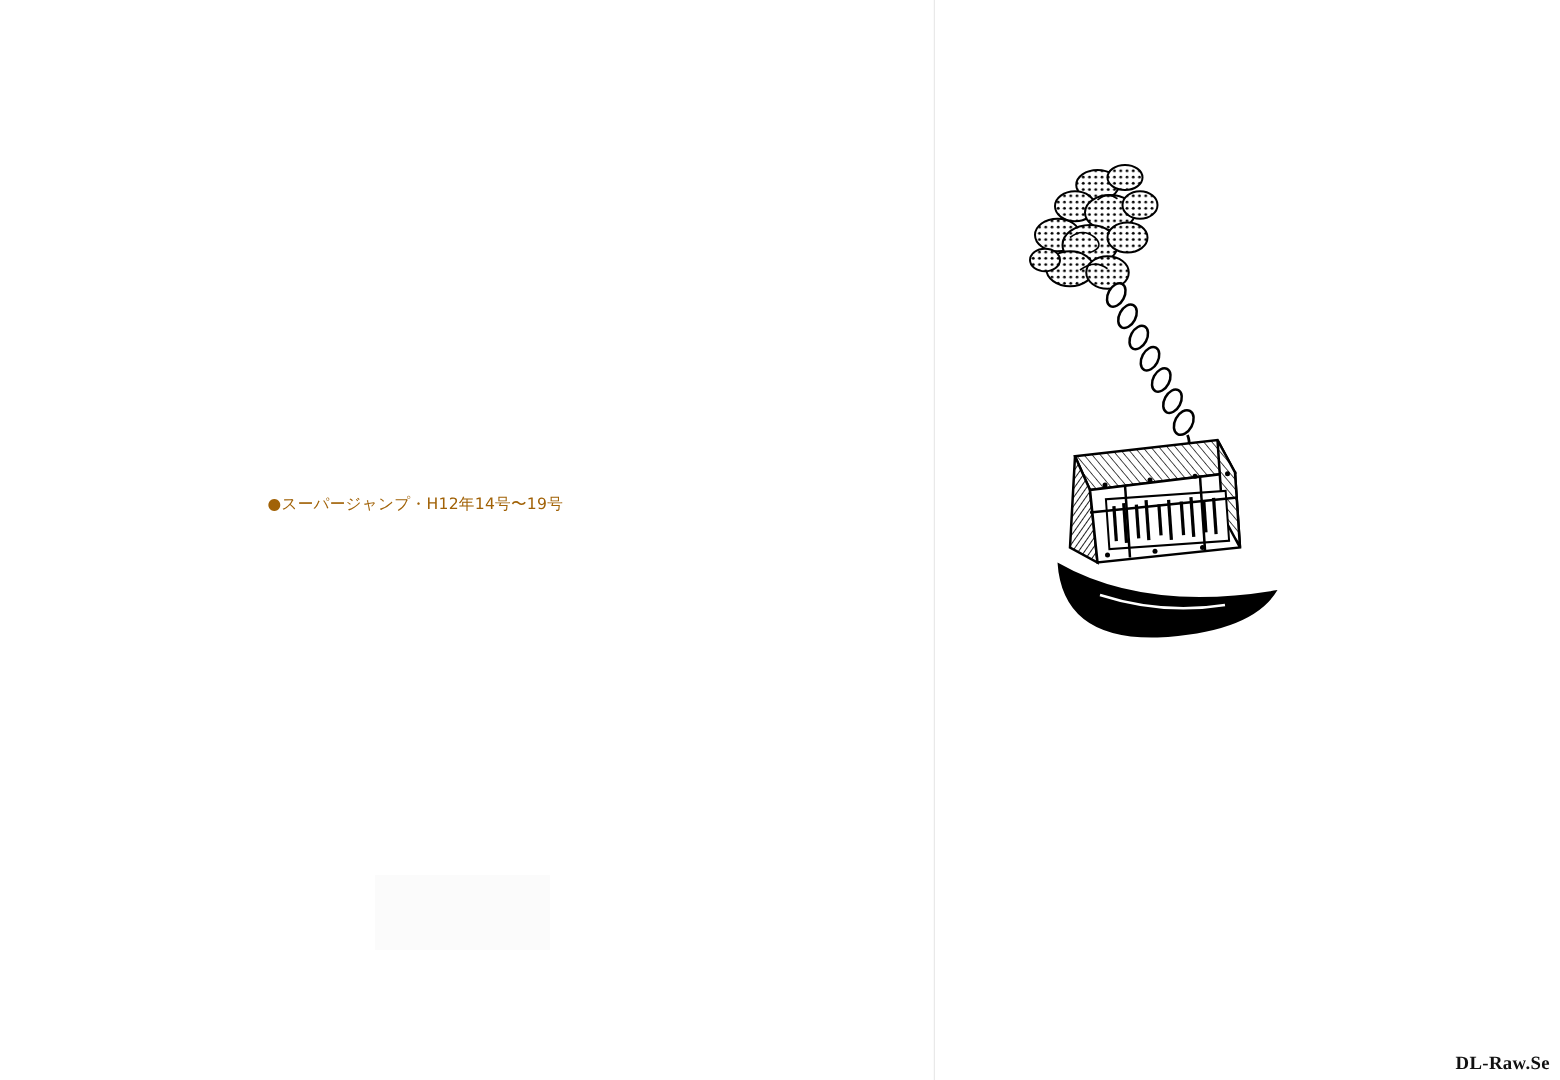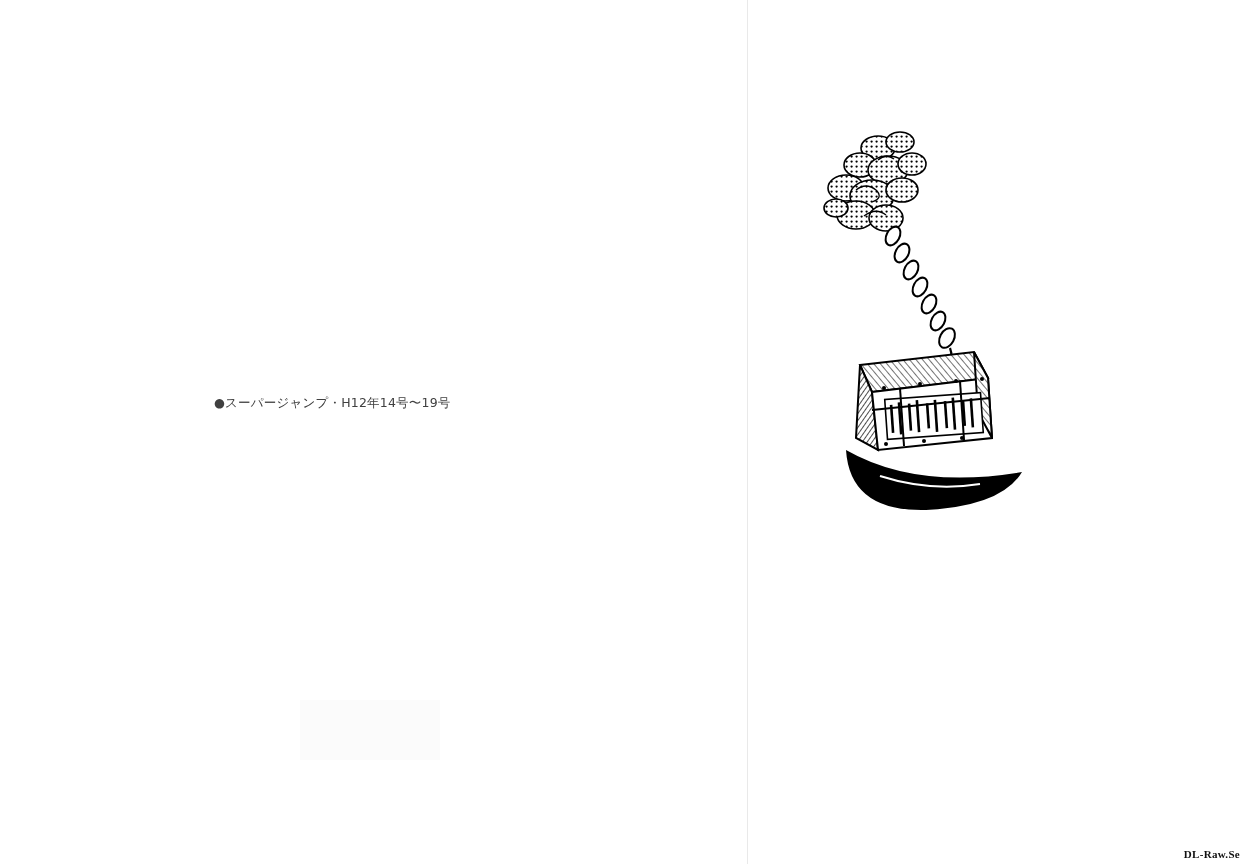--- a/index.html
+++ b/index.html
@@ -38,41 +38,41 @@
 
   
   .credit {
     position: absolute;
     left: 214px;
     top: 394px;
     width: 320px;
     font-size: 12.5px;
     line-height: 1.45;
     letter-spacing: 0.2px;
-    color: #404040;
+    color: #a16207;
     font-family: "DejaVu Sans", sans-serif;
   }
   .credit .line { white-space: nowrap; }
 
   
   .illustration {
     position: absolute;
     left: 760px;
     top: 120px;
     width: 420px;
     height: 420px;
   }
   .illustration svg { display: block; }
 
   
   .watermark {
     position: absolute;
     right: 8px;
     bottom: 4px;
-    font-size: 11px;
+    font-size: 15px;
     font-weight: bold;
     font-family: "Liberation Serif", serif;
     color: #111;
     letter-spacing: 0.3px;
   }
 
   
   .scan-smudge {
     position: absolute;
     background: #fbfbfb;

